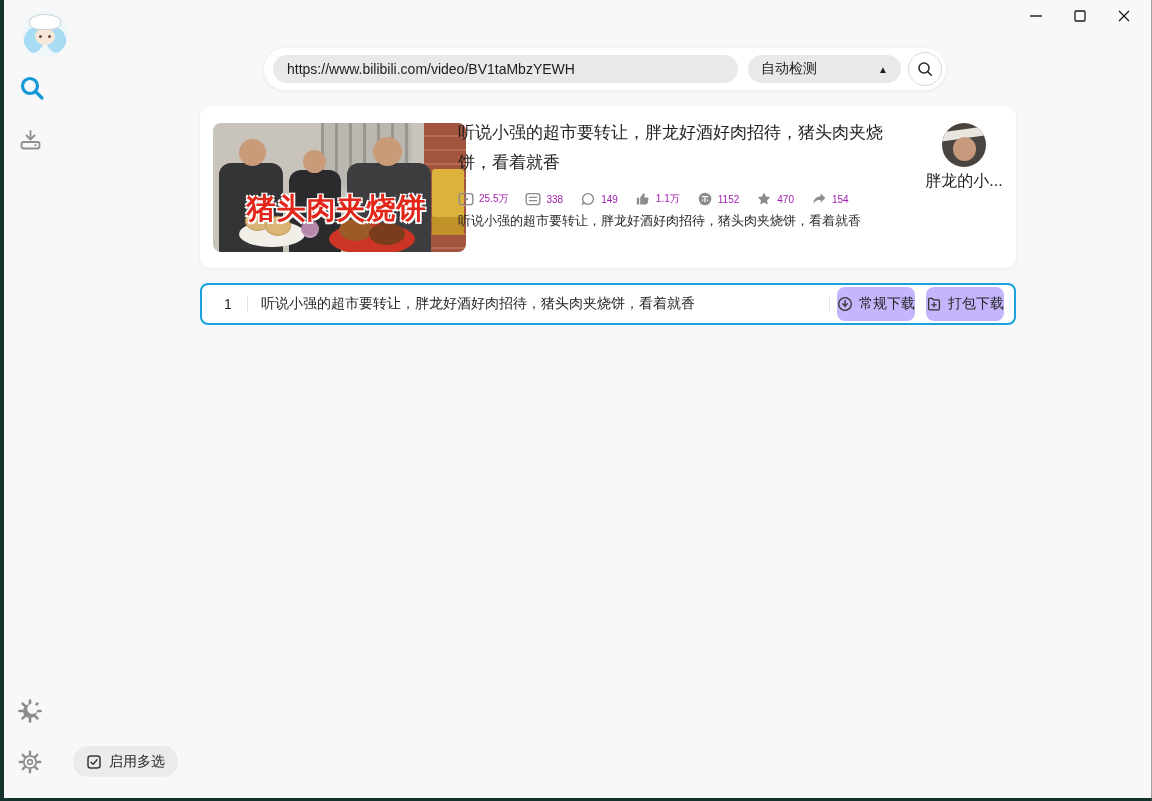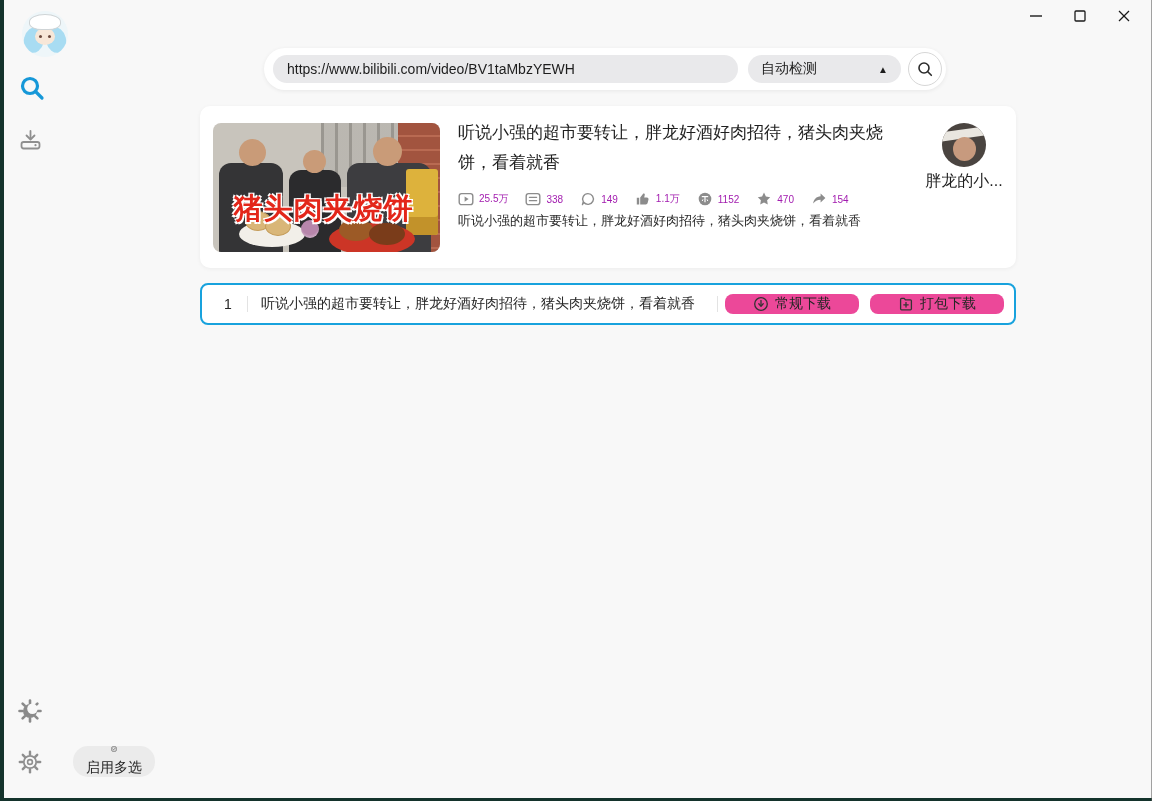--- a/index.html
+++ b/index.html
@@ -32,40 +32,40 @@
   .e1{ left:17px; } .e2{ left:26px; }
 
   .side-icon { position:absolute; left:18px; cursor:pointer; }
   .icon-search-side { top:74px; }
   .icon-down-side   { top:127px; }
   .icon-theme       { top:699px; }
   .icon-gear        { top:750px; }
 
   .multi-btn { position:absolute; left:73px; top:746px; height:31px; padding:0 13px;
                background:#ebebeb; border-radius:15px; display:flex; align-items:center; gap:7px;
-               font-size:14px; color:#262626; cursor:pointer;flex-direction:column; }
+               font-size:14px; color:#262626; cursor:pointer; }
 
   
   .search-bar { position:absolute; left:264px; top:48px; width:682px; height:42px;
                 background:#ffffff; border-radius:21px; box-shadow:0 1px 4px rgba(0,0,0,.07); }
   .url-input { position:absolute; left:9px; top:7px; width:465px; height:28px;
                background:#e9e9eb; border:none; border-radius:14px; padding:0 14px;
                font-size:14px; color:#1d1d1d; font-family:"Liberation Sans",sans-serif; outline:none; }
   .detect-dd { position:absolute; left:484px; top:7px; width:153px; height:28px;
                background:#e9e9eb; border-radius:14px; display:flex; align-items:center;
                justify-content:space-between; padding:0 13px; font-size:14px; color:#1d1d1d; cursor:pointer; }
   .dd-arrow { font-size:10px; color:#1d1d1d; }
   .search-btn { position:absolute; left:644px; top:4px; width:34px; height:34px; border-radius:50%;
                 background:#ffffff; border:1.5px solid #d7d7d7; display:flex; align-items:center;
                 justify-content:center; cursor:pointer; }
 
   
   .video-card { position:absolute; left:200px; top:106px; width:816px; height:162px;
                 background:#ffffff; border-radius:10px; box-shadow:0 1px 4px rgba(0,0,0,.05); }
-  .thumb { position:absolute; left:13px; top:17px; width:227px; height:129px; border-radius:8px;
+  .thumb { position:absolute; left:13px; top:17px; width:253px; height:129px; border-radius:8px;
            overflow:hidden; background:#c8c4bc; cursor:pointer; }
   .th-grill { position:absolute; left:108px; top:0; width:90px; height:64px;
               background:repeating-linear-gradient(90deg,#8e8b85 0 3px,#b7b4ae 3px 14px); opacity:.8; }
   .th-brick { position:absolute; right:0; top:0; width:42px; height:129px;
               background:repeating-linear-gradient(180deg,#a2543f 0 12px,#b96a52 12px 14px); }
   .th-box { position:absolute; right:2px; top:46px; width:32px; height:66px; background:#ddb23c;
             border-radius:3px; box-shadow:inset 0 -18px 0 #c2922a; }
   .th-head { position:absolute; background:#c99b78; border-radius:50%; }
   .th-body { position:absolute; border-radius:12px 12px 0 0; }
   .h1 { left:26px; top:16px; width:27px; height:27px; }
@@ -102,22 +102,22 @@
   .up-face { position:absolute; left:11px; top:14px; width:23px; height:24px; background:#c79a7e; border-radius:50%; }
   .up-name { margin-top:4px; font-size:16px; color:#1f1f1f; }
 
   
   .dl-row { position:absolute; left:200px; top:283px; width:816px; height:42px; background:#ffffff;
             border:2px solid #18a2dd; border-radius:8px; display:flex; align-items:center; padding:0 10px; }
   .dl-index { width:24px; text-align:center; font-size:14px; color:#262626; margin-left:4px; }
   .v-div { width:1px; height:16px; background:#e3e3e3; margin:0 7px; }
   .dl-title { font-size:14px; color:#262626; margin-left:6px; white-space:nowrap; }
   .dl-spacer { flex:1; }
-  .dl-btn { height:20px; border-radius:8px; background:#ec4899; display:flex; align-items:center;
-            gap:6px; padding:0 28px; font-size:14px; color:#262626; cursor:pointer; }
+  .dl-btn { height:34px; border-radius:8px; background:#c4b5fd; display:flex; align-items:center;
+            gap:6px; padding:0 0; font-size:14px; color:#262626; cursor:pointer; }
   .dl-btn + .dl-btn { margin-left:11px;justify-content:center; }
 </style>
 </head>
 <body>
 
 <div class="edge-left"></div>
 <div class="edge-bottom"></div>
 <div class="edge-right"></div>
 
 <div class="win-controls">

